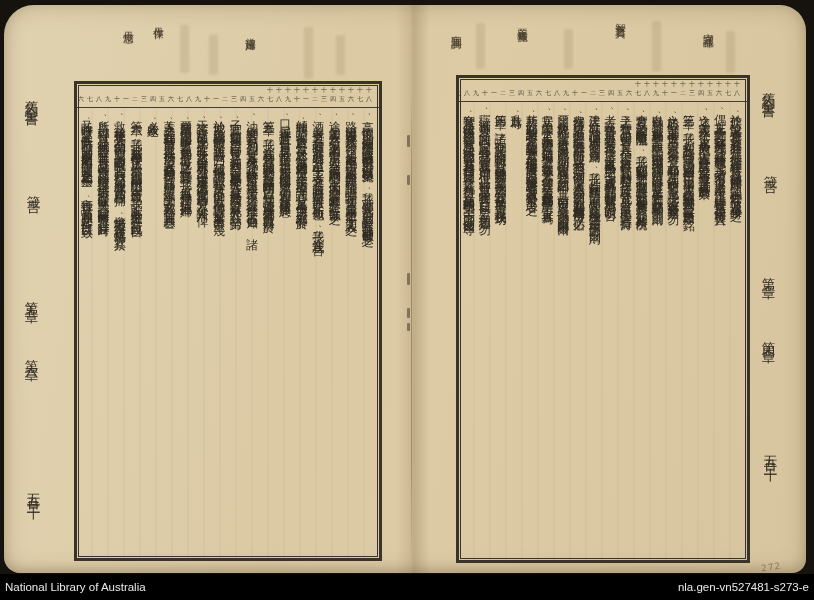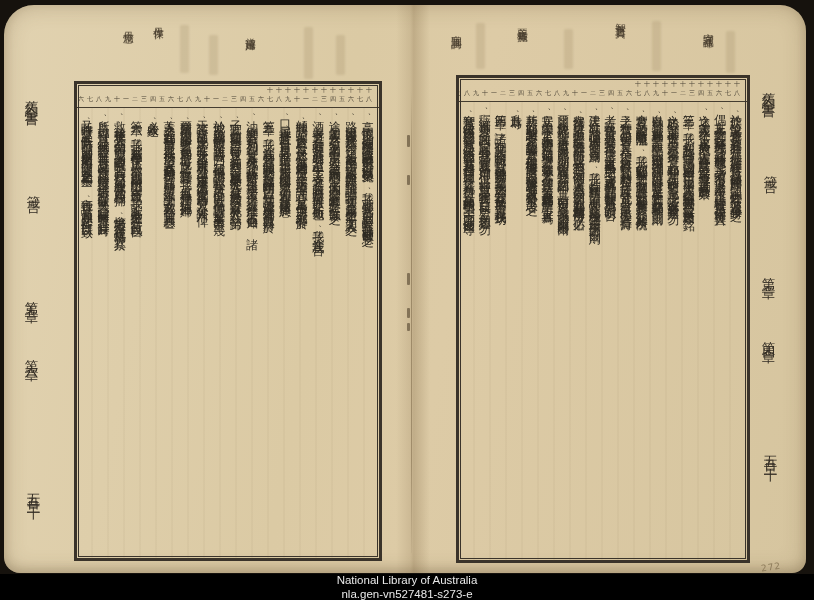--- a/index.html
+++ b/index.html
@@ -40,21 +40,21 @@
   .tn-r0{left:698px;top:20px}.tn-r1{left:610px;top:10px}.tn-r2{left:512px;top:14px}.tn-r3{left:446px;top:22px}
   
   .g{position:absolute;width:9px;background:rgba(110,90,60,.14);filter:blur(1px);border-radius:2px;}
   .g1{left:176px;top:20px;height:48px}.g2{left:205px;top:30px;height:40px}
   .g3{left:300px;top:22px;height:52px}.g4{left:332px;top:30px;height:40px}
   .g5{left:472px;top:18px;height:46px}.g6{left:560px;top:24px;height:40px}
   .g7{left:648px;top:16px;height:50px}.g8{left:722px;top:26px;height:42px}
   .pencil{position:absolute;left:757px;top:557px;font-size:9px;color:#8d7b5a;
     transform:rotate(-8deg);letter-spacing:1px;}
   .footer{position:absolute;left:0;bottom:0;width:814px;height:26px;background:#000;
-    display:flex;align-items:center;justify-content:space-between;box-sizing:border-box;padding:0 5px;flex-direction:column;}
+    display:flex;align-items:center;justify-content:space-between;box-sizing:border-box;padding:0 5px;}
   .footer span{font-family:"Liberation Sans",sans-serif;font-size:11.5px;color:#e9e9e9;}
 </style>
 </head>
 <body>
 
 <div class="stage">
   <div class="paper">
     <div class="spine"></div>
     <div class="crease"></div>
     <div class="st st1"></div>

